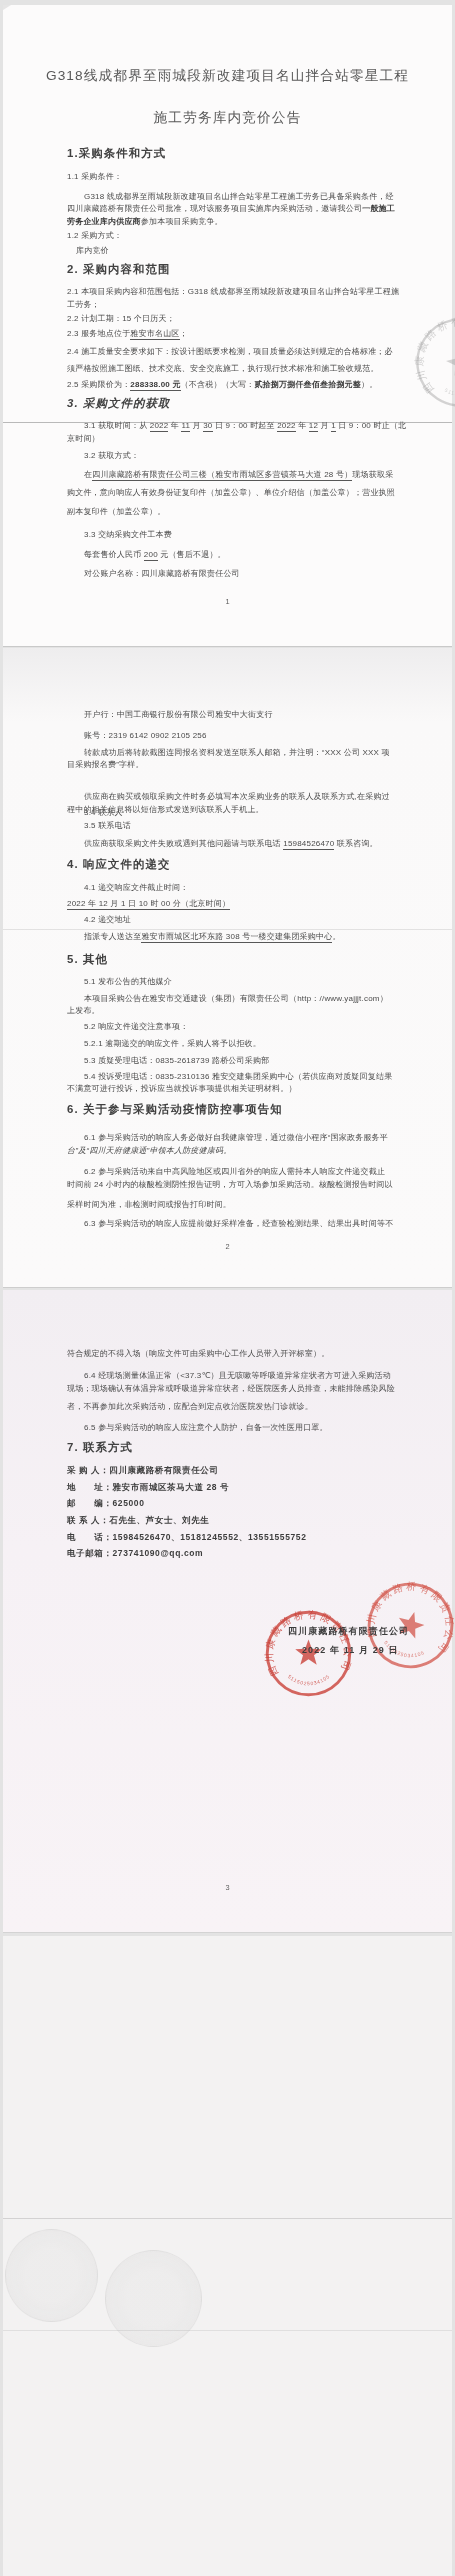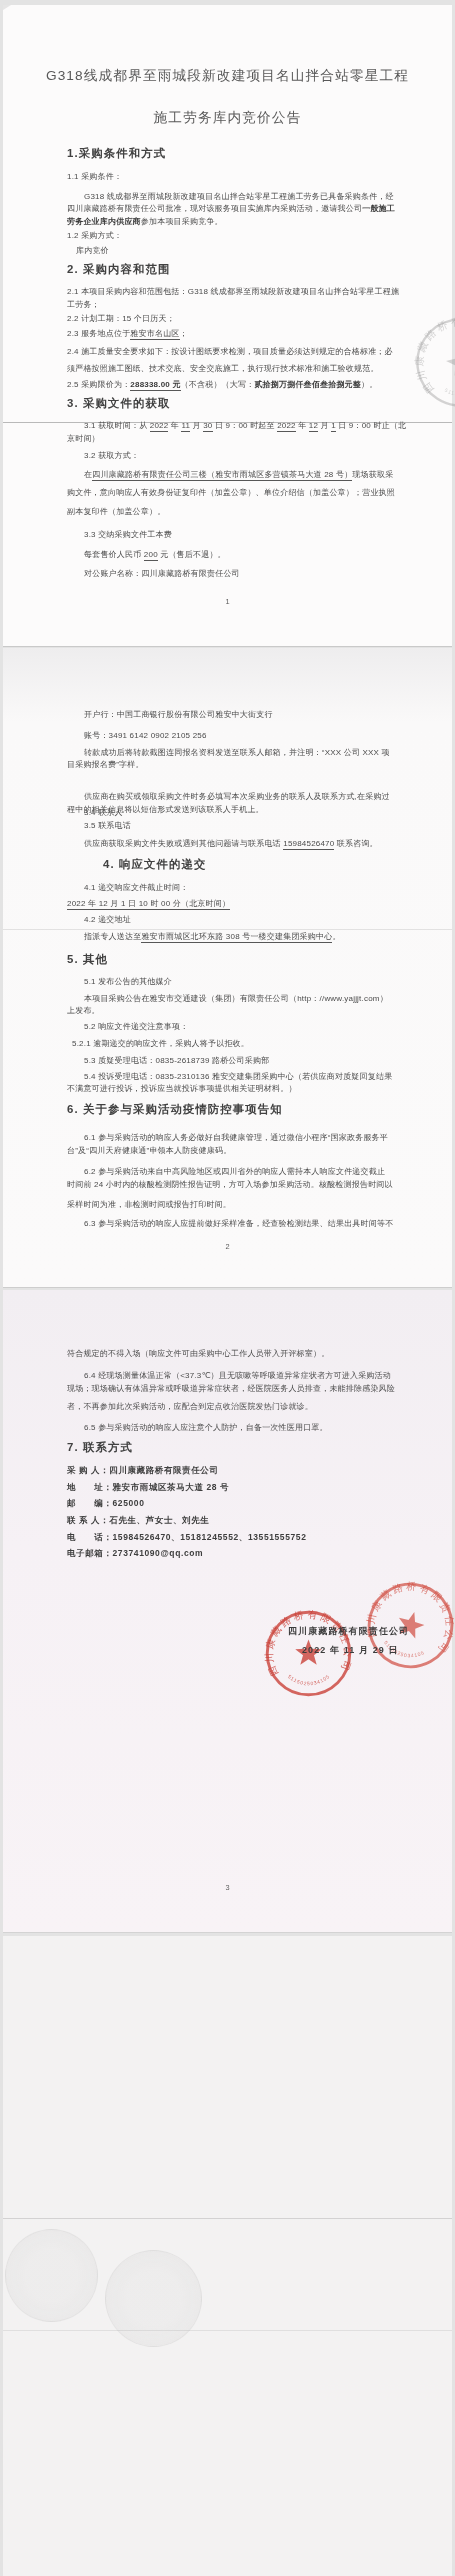--- a/index.html
+++ b/index.html
@@ -93,57 +93,57 @@
     <div class="blk b" style="top: 230px; left: 67px;"><span>1.2 采购方式：</span></div>
     <div class="blk b" style="top: 245px; left: 76px;"><span>库内竞价</span></div>
     <div class="blk h" style="top: 262px; left: 67px;"><span>2. 采购内容和范围</span></div>
     <div class="blk b" style="top: 286px; left: 67px;"><span>2.1 本项目采购内容和范围包括：G318 线成都界至雨城段新改建项目名山拌合站零星工程施</span></div>
     <div class="blk b" style="top: 299px; left: 67px;"><span>工劳务；</span></div>
     <div class="blk b" style="top: 313px; left: 67px;"><span>2.2 计划工期：15 个日历天；</span></div>
     <div class="blk b" style="top: 328px; left: 67px;"><span>2.3 服务地点位于</span><span class="u">雅安市名山区</span><span>；</span></div>
     <div class="blk b" style="top: 346px; left: 67px;"><span>2.4 施工质量安全要求如下：按设计图纸要求检测，项目质量必须达到规定的合格标准；必</span></div>
     <div class="blk b" style="top: 363px; left: 67px;"><span>须严格按照施工图纸、技术交底、安全交底施工，执行现行技术标准和施工验收规范。</span></div>
     <div class="blk b" style="top: 379px; left: 67px;"><span>2.5 采购限价为：</span><span class="u bd">288338.00 元</span><span>（不含税）（大写：</span><span class="bd">贰拾捌万捌仟叁佰叁拾捌元整</span><span>）。</span></div>
-    <div class="blk h" style="top: 396px; left: 67px;"><span>3. 采购文件的获取</span></div>
+    <div class="blk h" style="top: 396px; left: 67px; font-style: italic;"><span>3. 采购文件的获取</span></div>
     <div class="blk b" style="top: 420px; left: 84px;"><span>3.1 获取时间：从 </span><span class="u">2022</span><span> 年 </span><span class="u">11</span><span> 月 </span><span class="u">30</span><span> 日 9：00 时起至 </span><span class="u">2022</span><span> 年 </span><span class="u">12</span><span> 月 </span><span class="u">1</span><span> 日 9：00 时止（北</span></div>
     <div class="blk b" style="top: 433px; left: 67px;"><span>京时间）</span></div>
     <div class="blk b" style="top: 450px; left: 84px;"><span>3.2 获取方式：</span></div>
     <div class="blk b" style="top: 469px; left: 84px;"><span>在</span><span class="u">四川康藏路桥有限责任公司三楼（雅安市雨城区多营镇茶马大道 28 号）</span><span>现场获取采</span></div>
     <div class="blk b" style="top: 487px; left: 67px;"><span>购文件，意向响应人有效身份证复印件（加盖公章）、单位介绍信（加盖公章）；营业执照</span></div>
     <div class="blk b" style="top: 506px; left: 67px;"><span>副本复印件（加盖公章）。</span></div>
     <div class="blk b" style="top: 529px; left: 84px;"><span>3.3 交纳采购文件工本费</span></div>
     <div class="blk b" style="top: 549px; left: 84px;"><span>每套售价人民币 </span><span class="u">200</span><span> 元（售后不退）。</span></div>
     <div class="blk b" style="top: 568px; left: 84px;"><span>对公账户名称：四川康藏路桥有限责任公司</span></div>
     <div class="blk pn center" style="top: 597px;"><span>1</span></div>
     <div class="blk b" style="top: 709px; left: 84px;"><span>开户行：中国工商银行股份有限公司雅安中大街支行</span></div>
-    <div class="blk b" style="top: 730px; left: 84px;"><span>账号：3491 6142 0902 2105 256</span></div>
+    <div class="blk b" style="top: 730px; left: 84px;"><span>账号：2319 6142 0902 2105 256</span></div>
     <div class="blk b" style="top: 747px; left: 84px;"><span>转款成功后将转款截图连同报名资料发送至联系人邮箱，并注明：“XXX 公司 XXX 项</span></div>
     <div class="blk b" style="top: 759px; left: 67px;"><span>目采购报名费”字样。</span></div>
     <div class="blk b" style="top: 774px; left: 84px; margin-top: 33px;"><span>3.4 联系人</span></div>
     <div class="blk b" style="top: 791px; left: 84px;"><span>供应商在购买或领取采购文件时务必填写本次采购业务的联系人及联系方式,在采购过</span></div>
     <div class="blk b" style="top: 804px; left: 67px;"><span>程中的相关信息将以短信形式发送到该联系人手机上。</span></div>
     <div class="blk b" style="top: 820px; left: 84px;"><span>3.5 联系电话</span></div>
     <div class="blk b" style="top: 838px; left: 84px;"><span>供应商获取采购文件失败或遇到其他问题请与联系电话 </span><span class="u">15984526470</span><span> 联系咨询。</span></div>
-    <div class="blk h" style="top: 857px; left: 67px; margin-left: 36px;"><span>4. 响应文件的递交</span></div>
+    <div class="blk h" style="top: 857px; left: 67px;"><span>4. 响应文件的递交</span></div>
     <div class="blk b" style="top: 882px; left: 84px;"><span>4.1 递交响应文件截止时间：</span></div>
     <div class="blk b" style="top: 898px; left: 67px;"><span class="u">2022 年 12 月 1 日 10 时 00 分（北京时间）</span></div>
     <div class="blk b" style="top: 914px; left: 84px;"><span>4.2 递交地址</span></div>
     <div class="blk b" style="top: 931px; left: 84px;"><span>指派专人送达至</span><span class="u">雅安市雨城区北环东路 308 号一楼交建集团采购中心</span><span>。</span></div>
     <div class="blk h" style="top: 952px; left: 67px;"><span>5. 其他</span></div>
     <div class="blk b" style="top: 976px; left: 84px;"><span>5.1 发布公告的其他媒介</span></div>
     <div class="blk b" style="top: 993px; left: 84px;"><span>本项目采购公告在雅安市交通建设（集团）有限责任公司（http：//www.yajjjt.com）</span></div>
     <div class="blk b" style="top: 1005px; left: 67px;"><span>上发布。</span></div>
     <div class="blk b" style="top: 1021px; left: 84px;"><span>5.2 响应文件递交注意事项：</span></div>
-    <div class="blk b" style="top: 1038px; left: 72px;"><span>5.2.1 逾期递交的响应文件，采购人将予以拒收。</span></div>
+    <div class="blk b" style="top: 1038px; left: 84px;"><span>5.2.1 逾期递交的响应文件，采购人将予以拒收。</span></div>
     <div class="blk b" style="top: 1055px; left: 84px;"><span>5.3 质疑受理电话：0835-2618739 路桥公司采购部</span></div>
     <div class="blk b" style="top: 1071px; left: 84px;"><span>5.4 投诉受理电话：0835-2310136 雅安交建集团采购中心（若供应商对质疑回复结果</span></div>
     <div class="blk b" style="top: 1083px; left: 67px;"><span>不满意可进行投诉，投诉应当就投诉事项提供相关证明材料。）</span></div>
     <div class="blk h" style="top: 1102px; left: 67px;"><span>6. 关于参与采购活动疫情防控事项告知</span></div>
     <div class="blk b" style="top: 1132px; left: 84px;"><span>6.1 参与采购活动的响应人务必做好自我健康管理，通过微信小程序“国家政务服务平</span></div>
-    <div class="blk b" style="top: 1145px; left: 67px;"><span>台”及“四川天府健康通”申领本人防疫健康码。</span></div>
+    <div class="blk b" style="top: 1145px; left: 67px; font-style: italic;"><span>台”及“四川天府健康通”申领本人防疫健康码。</span></div>
     <div class="blk b" style="top: 1166px; left: 84px;"><span>6.2 参与采购活动来自中高风险地区或四川省外的响应人需持本人响应文件递交截止</span></div>
     <div class="blk b" style="top: 1179px; left: 67px;"><span>时间前 24 小时内的核酸检测阴性报告证明，方可入场参加采购活动。核酸检测报告时间以</span></div>
     <div class="blk b" style="top: 1199px; left: 67px;"><span>采样时间为准，非检测时间或报告打印时间。</span></div>
     <div class="blk b" style="top: 1218px; left: 84px;"><span>6.3 参与采购活动的响应人应提前做好采样准备，经查验检测结果、结果出具时间等不</span></div>
     <div class="blk pn center" style="top: 1242px;"><span>2</span></div>
     <div class="blk b" style="top: 1348px; left: 67px;"><span>符合规定的不得入场（响应文件可由采购中心工作人员带入开评标室）。</span></div>
     <div class="blk b" style="top: 1370px; left: 84px;"><span>6.4 经现场测量体温正常（&lt;37.3℃）且无咳嗽等呼吸道异常症状者方可进入采购活动</span></div>
     <div class="blk b" style="top: 1383px; left: 67px;"><span>现场；现场确认有体温异常或呼吸道异常症状者，经医院医务人员排查，未能排除感染风险</span></div>
     <div class="blk b" style="top: 1401px; left: 67px;"><span>者，不再参加此次采购活动，应配合到定点收治医院发热门诊就诊。</span></div>
     <div class="blk b" style="top: 1422px; left: 84px;"><span>6.5 参与采购活动的响应人应注意个人防护，自备一次性医用口罩。</span></div>

